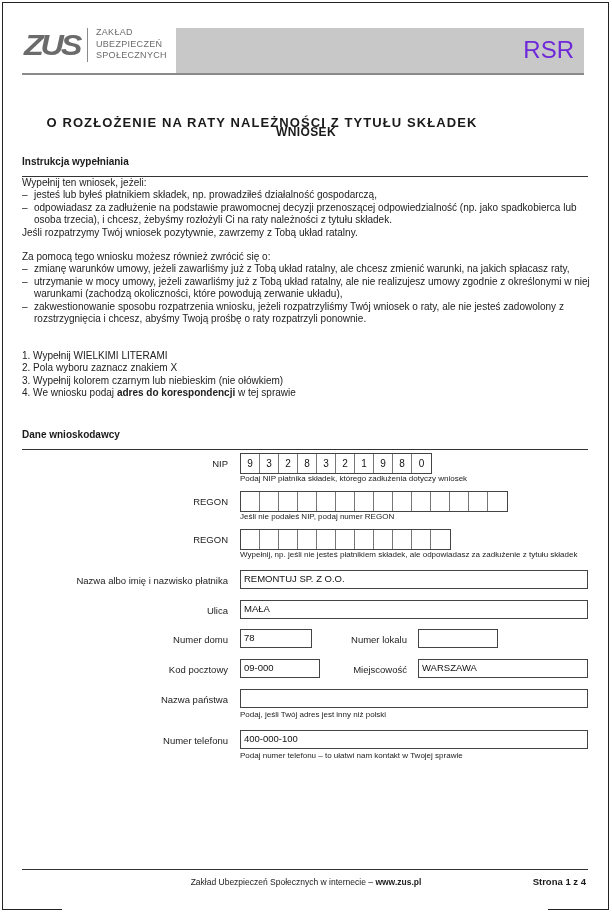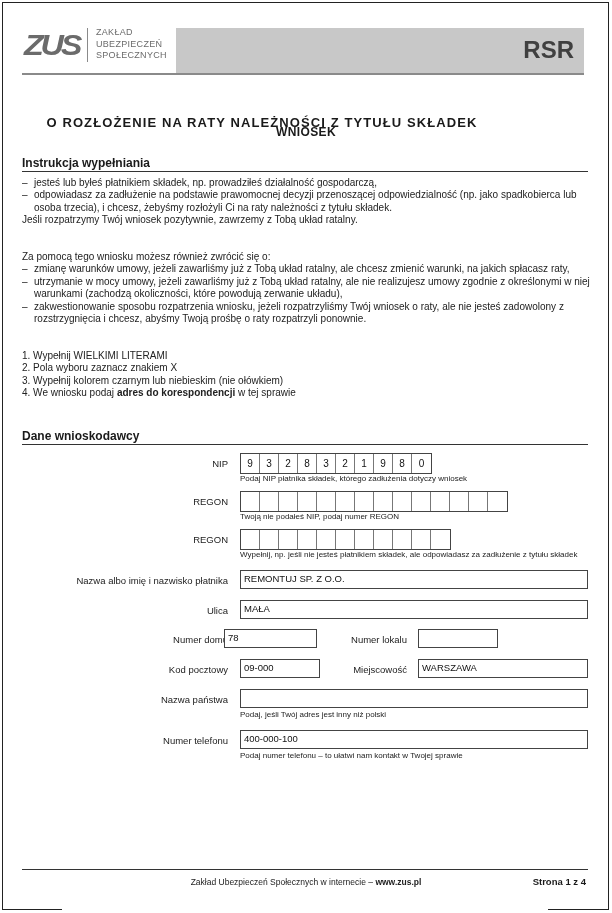--- a/index.html
+++ b/index.html
@@ -12,31 +12,31 @@
 
   
   .logo { position:absolute; left:24px; top:26px; }
   .logo-mark { position:absolute; left:0; top:2px; font-family:"Liberation Sans", sans-serif;
                font-weight:bold; font-style:italic; font-size:30px; color:#6b6b6b; letter-spacing:-3px;
                transform:scaleX(1.08); transform-origin:left; }
   .logo-sep { position:absolute; left:63px; top:2px; width:1px; height:34px; background:#8a8a8a; }
   .logo-text { position:absolute; left:72px; top:1px; font-size:9px; line-height:11.5px;
                color:#6b6b6b; letter-spacing:0.3px; white-space:nowrap; }
   .header-band { position:absolute; left:176px; top:28px; width:408px; height:45px; background:#c8c8c8; }
-  .header-code { position:absolute; right:10px; top:8px; font-size:24px; font-weight:bold; color:#404040; }
+  .header-code { position:absolute; right:10px; top:8px; font-size:24px; font-weight:normal; color:#6d28d9; }
   .header-rule { position:absolute; left:22px; top:73px; width:562px; height:2px; background:#8a8a8a; }
 
   
   .title1 { position:absolute; left:0; width:612px; top:96px; text-align:center;
             font-size:12px; font-weight:bold; letter-spacing:0.4px;margin-top:29px; }
   .title2 { position:absolute; left:0; width:524px; top:115px; text-align:center;
             font-size:13px; font-weight:bold; letter-spacing:1.1px; }
 
-  .section-head { position:absolute; left:22px; width:566px; font-size:12px; font-weight:bold;
-                  border-bottom:1px solid #333; padding-bottom:1px; }
+  .section-head { position:absolute; left:22px; width:566px; font-size:10px; font-weight:bold;
+                  border-bottom:1px solid #333; padding-bottom:9px; }
   .instr { position:absolute; left:22px; width:568px; font-size:10px; line-height:12.4px; color:#222; }
   .instr p { margin:0; }
   .dash-item { position:relative; padding-left:12px; }
   .dash-item::before { content:"–"; position:absolute; left:0; }
   .bold { font-weight:bold; }
 
   
   .lbl { position:absolute; font-size:9.5px; color:#222; text-align:right; white-space:nowrap; }
   .hint { position:absolute; font-size:8px; color:#222; white-space:nowrap; }
   .cells { position:absolute; display:flex; height:19px; border:1px solid #444; }
@@ -69,20 +69,21 @@
   <span class="header-code">RSR</span>
 </div>
 <div class="header-rule"></div>
 
 <div class="title1">WNIOSEK</div>
 <div class="title2">O ROZŁOŻENIE NA RATY NALEŻNOŚCI Z TYTUŁU SKŁADEK</div>
 
 <div class="section-head" style="top:156px;">Instrukcja wypełniania</div>
 
 <div class="instr" style="top:177px;">
+  <p>Wypełnij ten wniosek, jeżeli:</p>
   <p class="dash-item">jesteś lub byłeś płatnikiem składek, np. prowadziłeś działalność gospodarczą,</p>
   <p class="dash-item">odpowiadasz za zadłużenie na podstawie prawomocnej decyzji przenoszącej odpowiedzialność (np. jako spadkobierca lub osoba trzecia), i chcesz, żebyśmy rozłożyli Ci na raty należności z tytułu składek.</p>
   <p>Jeśli rozpatrzymy Twój wniosek pozytywnie, zawrzemy z Tobą układ ratalny.</p>
 </div>
 
 <div class="instr" style="top:251px;">
   <p>Za pomocą tego wniosku możesz również zwrócić się o:</p>
   <p class="dash-item">zmianę warunków umowy, jeżeli zawarliśmy już z Tobą układ ratalny, ale chcesz zmienić warunki, na jakich spłacasz raty,</p>
   <p class="dash-item">utrzymanie w mocy umowy, jeżeli zawarliśmy już z Tobą układ ratalny, ale nie realizujesz umowy zgodnie z określonymi w niej warunkami (zachodzą okoliczności, które powodują zerwanie układu),</p>
   <p class="dash-item">zakwestionowanie sposobu rozpatrzenia wniosku, jeżeli rozpatrzyliśmy Twój wniosek o raty, ale nie jesteś zadowolony z rozstrzygnięcia i chcesz, abyśmy Twoją prośbę o raty rozpatrzyli ponownie.</p>
@@ -122,21 +123,21 @@
     <div class="cell"></div>
     <div class="cell"></div>
     <div class="cell"></div>
     <div class="cell"></div>
     <div class="cell"></div>
     <div class="cell"></div>
     <div class="cell"></div>
     <div class="cell"></div>
     <div class="cell"></div>
   </div>
-<div class="hint" style="left:240px; top:512px;">Twoją nie podałeś NIP, podaj numer REGON</div>
+<div class="hint" style="left:240px; top:512px;">Jeśli nie podałeś NIP, podaj numer REGON</div>
 
 <div class="lbl" style="right:384px; top:534px;">REGON</div>
 <div class="cells" style="left:240px; top:529px;" id="pesel-cells">
     <div class="cell"></div>
     <div class="cell"></div>
     <div class="cell"></div>
     <div class="cell"></div>
     <div class="cell"></div>
     <div class="cell"></div>
     <div class="cell"></div>
@@ -147,21 +148,21 @@
   </div>
 <div class="hint" style="left:240px; top:550px;">Wypełnij, np. jeśli nie jesteś płatnikiem składek, ale odpowiadasz za zadłużenie z tytułu składek</div>
 
 <div class="lbl" style="right:384px; top:575px;">Nazwa albo imię i nazwisko płatnika</div>
 <div class="field" style="left:240px; top:570px; width:348px;">REMONTUJ SP. Z O.O.</div>
 
 <div class="lbl" style="right:384px; top:605px;">Ulica</div>
 <div class="field" style="left:240px; top:600px; width:348px;">MAŁA</div>
 
 <div class="lbl" style="right:384px; top:634px;">Numer domu</div>
-<div class="field" style="left:224px; top:629px; width:93px;">78</div>
+<div class="field" style="left:240px; top:629px; width:72px;">78</div>
 <div class="lbl" style="right:205px; top:634px;text-align:center;">Numer lokalu</div>
 <div class="field" style="left:418px; top:629px; width:80px;"></div>
 
 <div class="lbl" style="right:384px; top:664px;">Kod pocztowy</div>
 <div class="field" style="left:240px; top:659px; width:80px;">09-000</div>
 <div class="lbl" style="right:205px; top:664px;">Miejscowość</div>
 <div class="field" style="left:418px; top:659px; width:170px;">WARSZAWA</div>
 
 <div class="lbl" style="right:384px; top:694px;">Nazwa państwa</div>
 <div class="field" style="left:240px; top:689px; width:348px;"></div>

